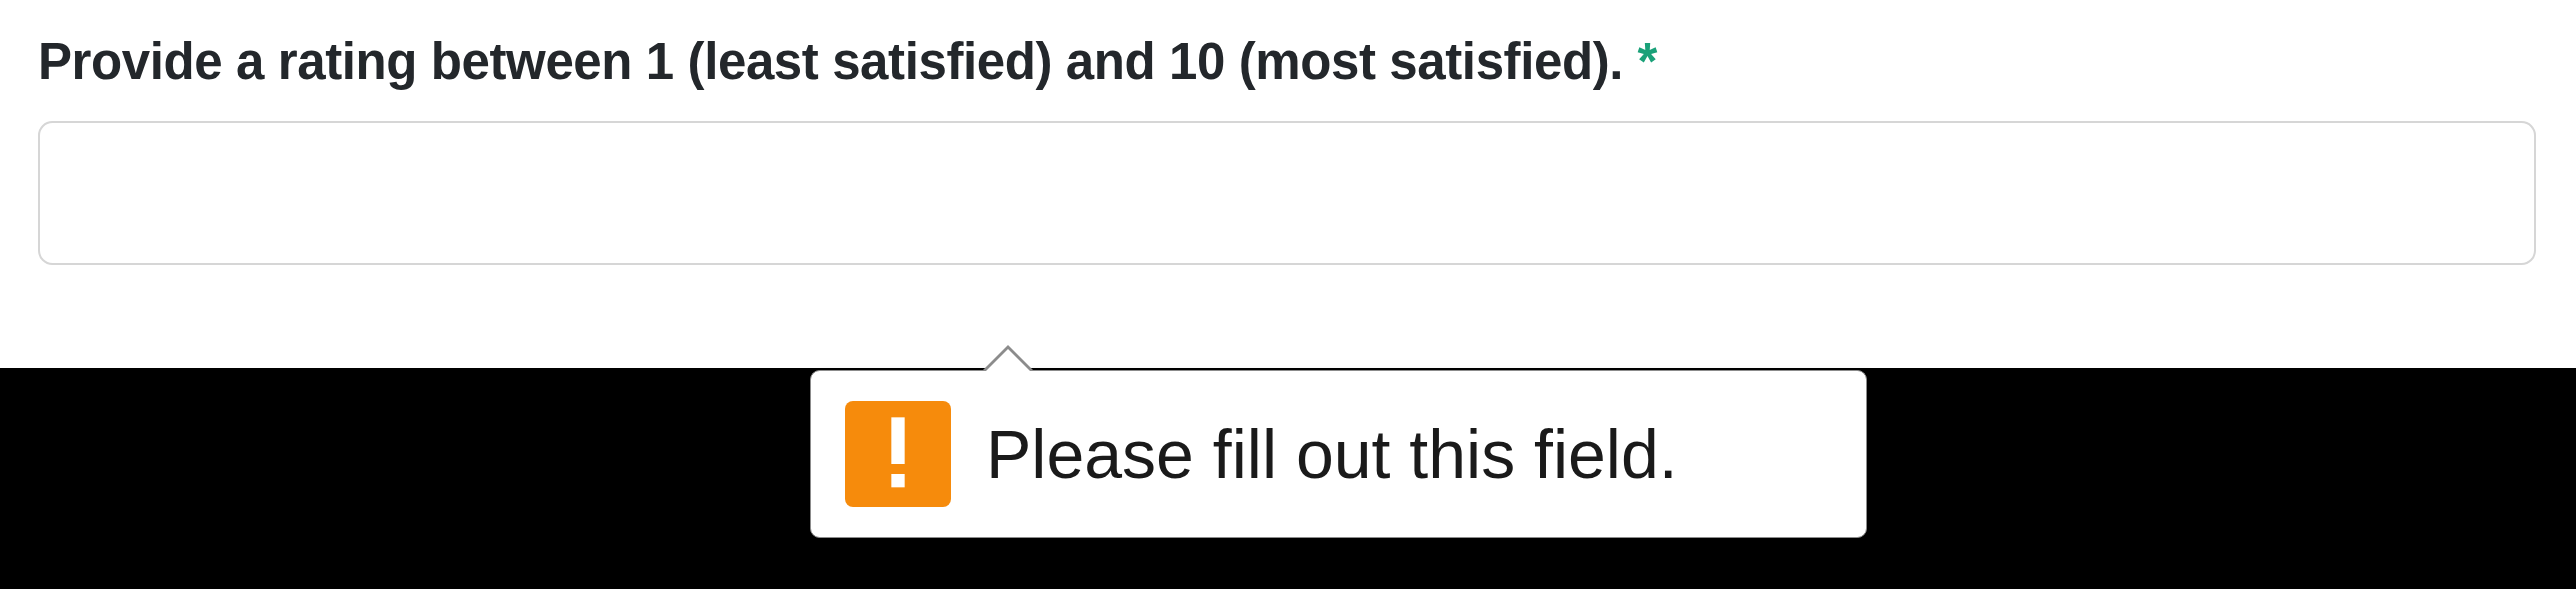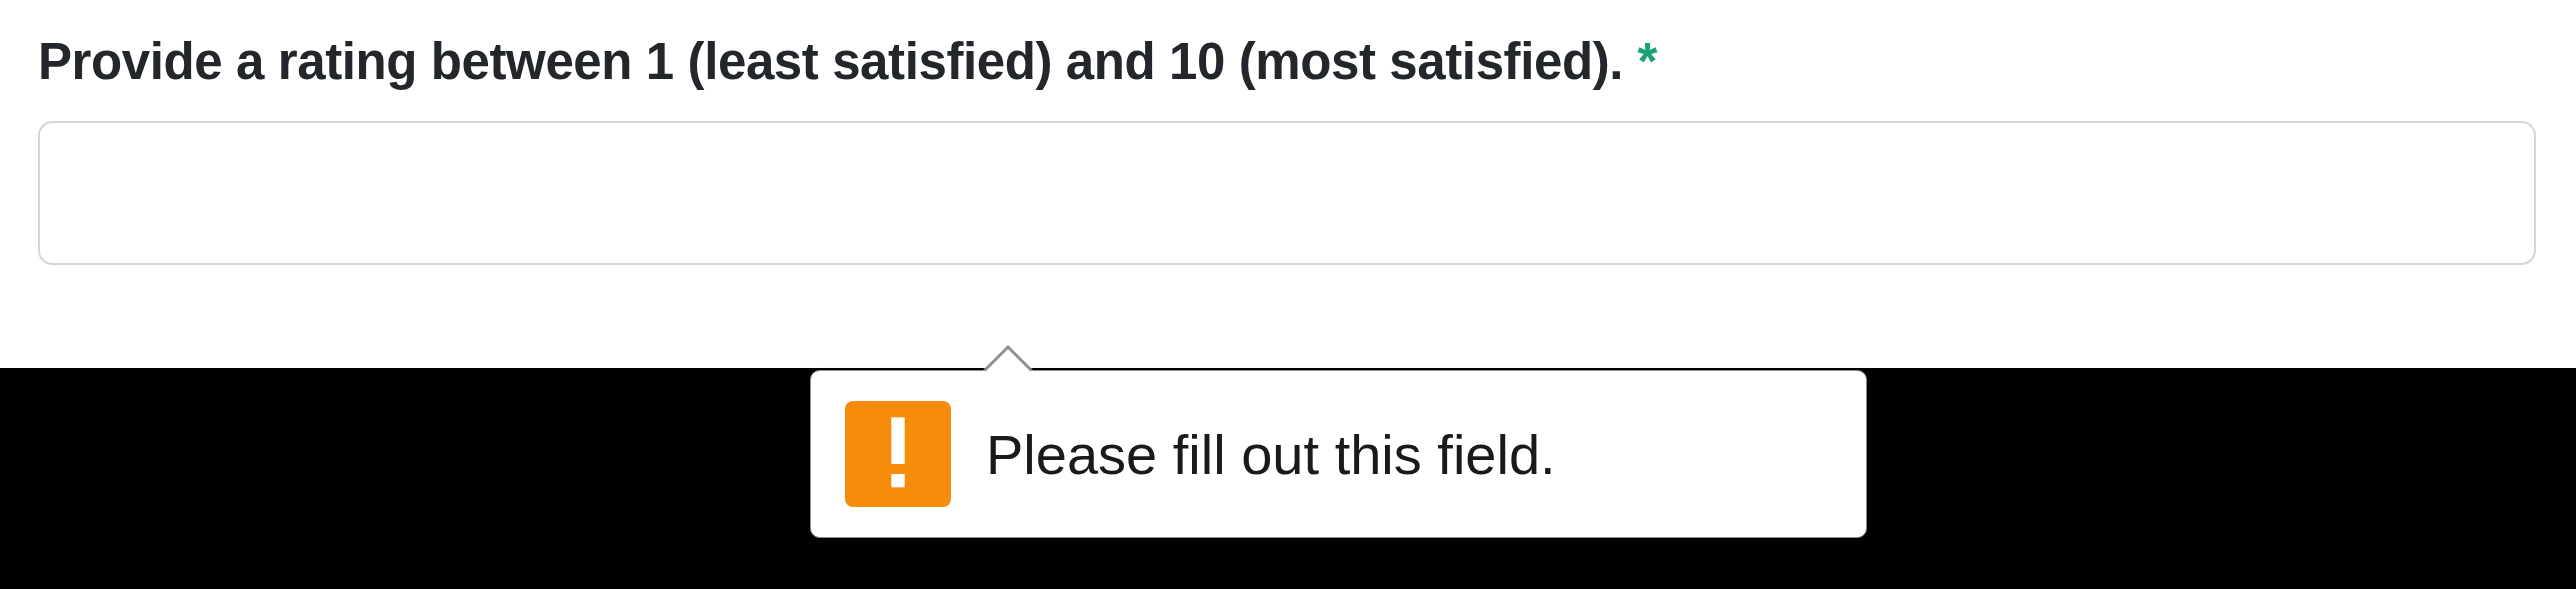--- a/index.html
+++ b/index.html
@@ -101,21 +101,21 @@
       display: flex;
       align-items: center;
       justify-content: center;
       flex-shrink: 0;
     }
     .warning-icon-box svg {
       width: 40px;
       height: 80px;
     }
     .tooltip-text {
-      font-size: 56px;
+      font-size: 68px;
       color: #1a1a1a;
       font-weight: 400;
       white-space: nowrap;
     }
   </style>
 </head>
 <body>
 
 <div class="form-area">
   <div class="label-row">

